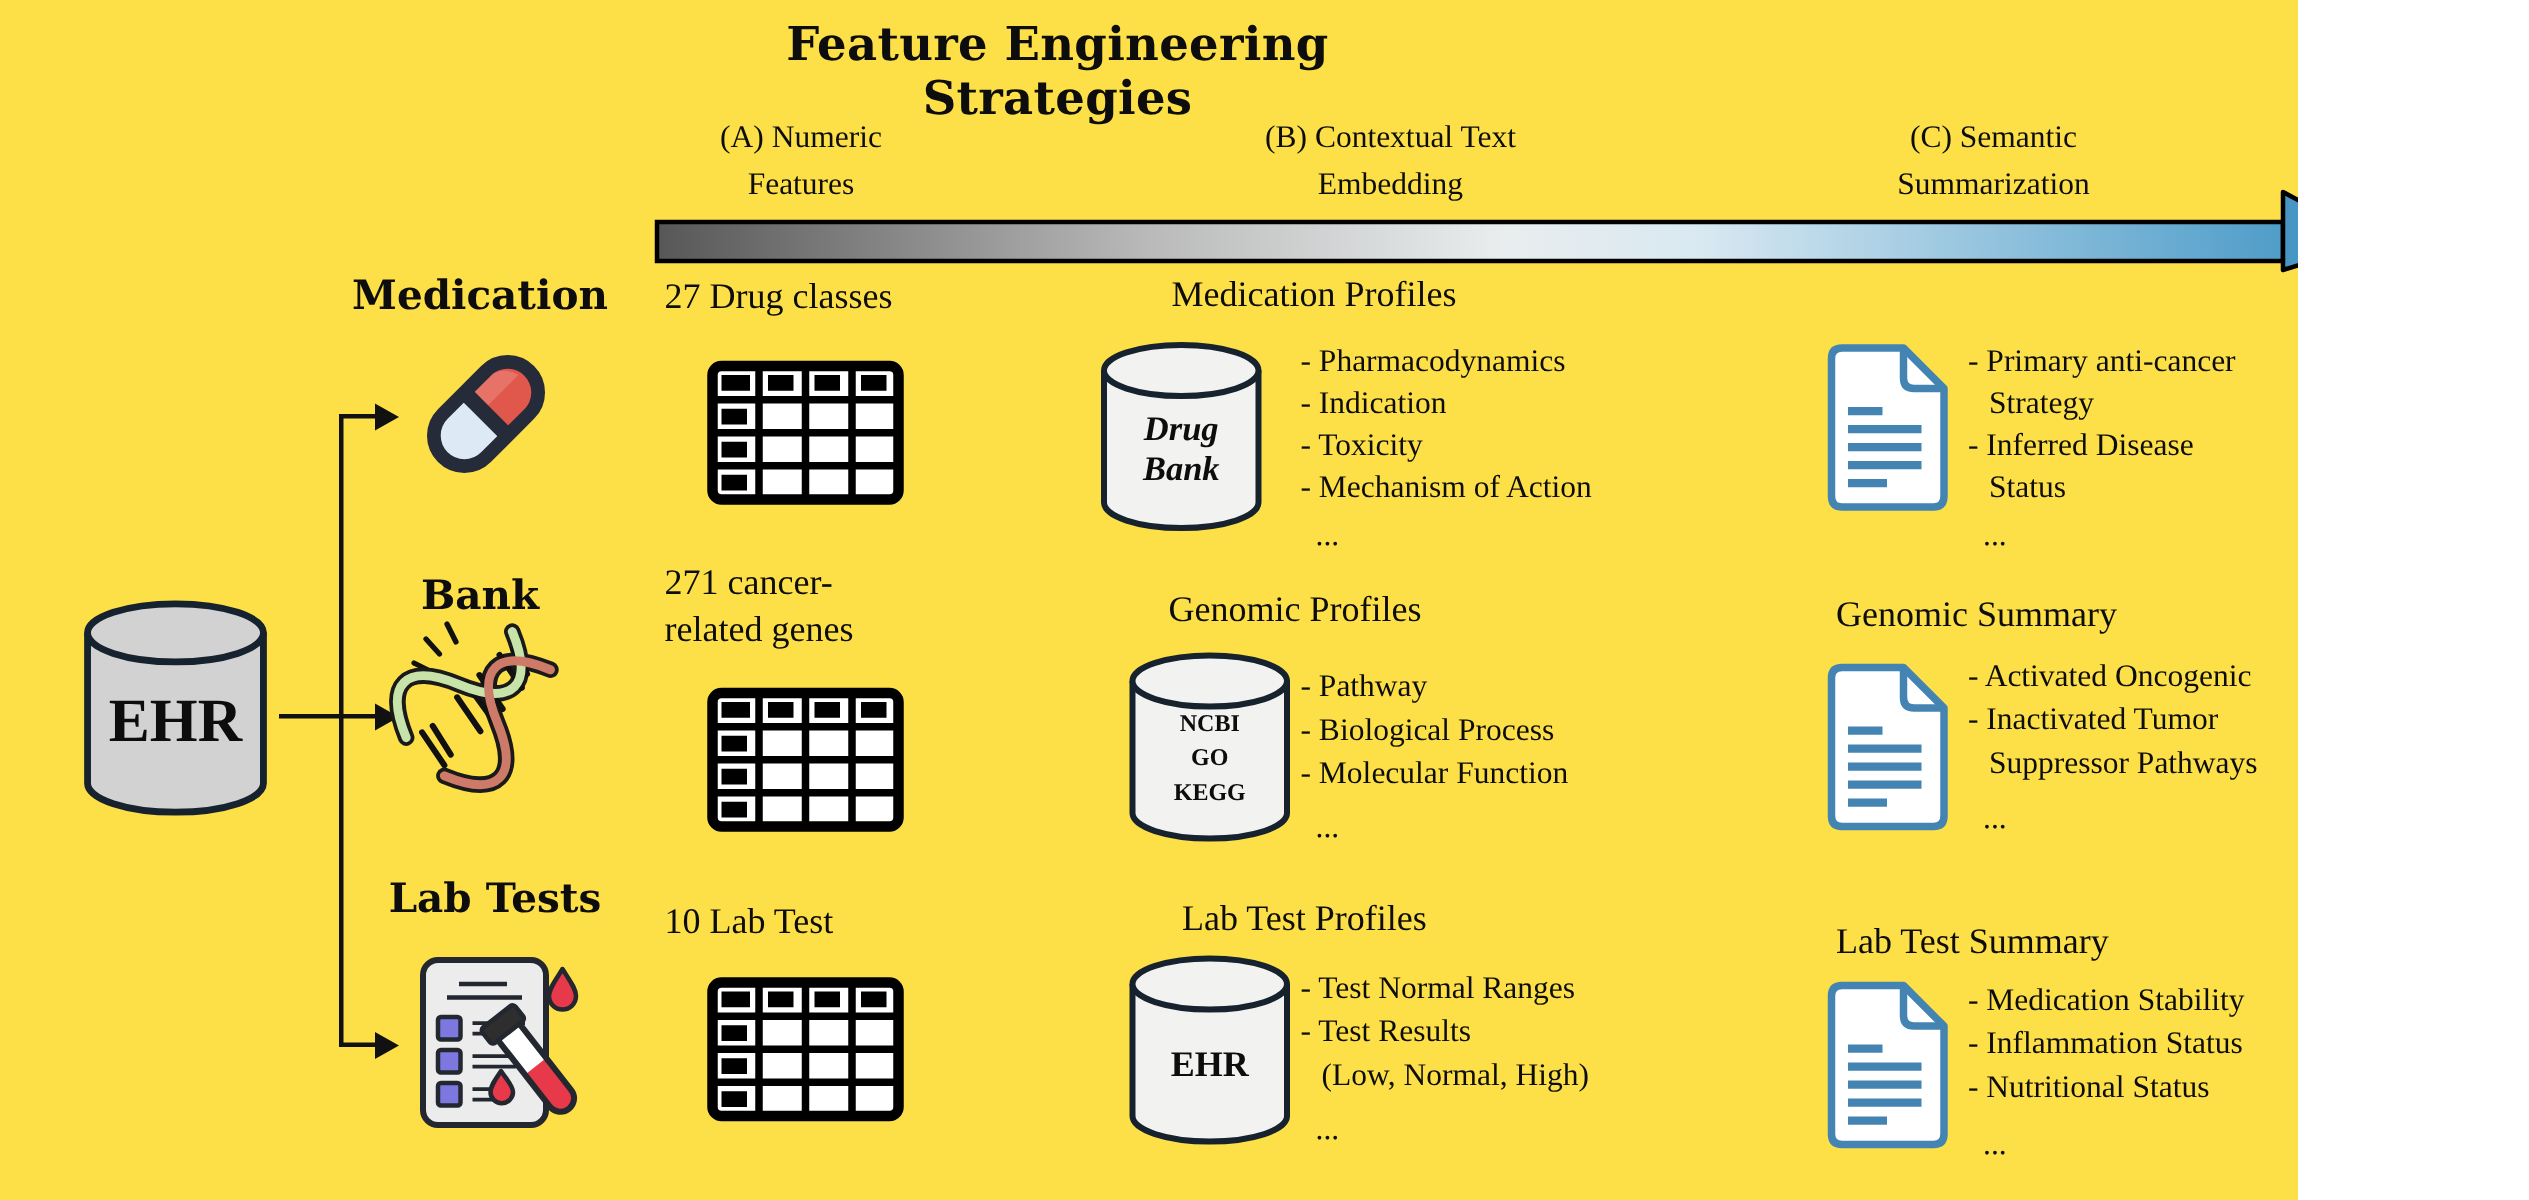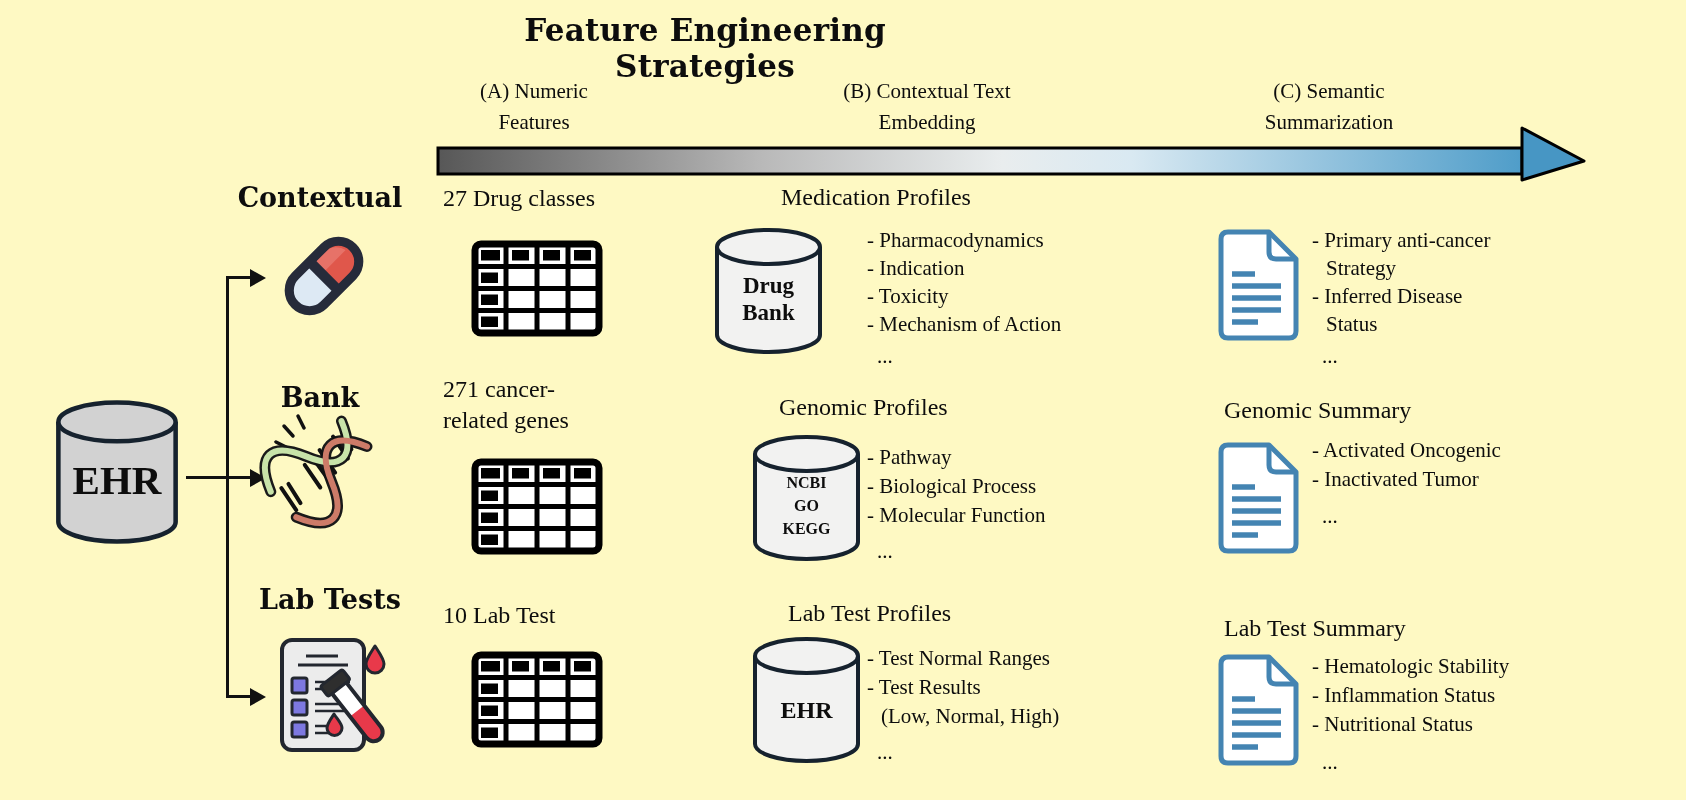--- a/index.html
+++ b/index.html
@@ -1,17 +1,17 @@
 <!DOCTYPE html>
 <html><head>
 <meta charset="utf-8">
 <style>
   html,body{margin:0;padding:0;background:#ffffff;}
   .canvas{
-    position:relative;width:1686px;height:800px;background:#fef9c3;overflow:hidden;
+    position:relative;width:1532px;height:800px;background:#fde047;overflow:hidden;
     font-family:"Liberation Serif","DejaVu Serif",serif;color:#0d0d0d;
   }
   .abs{position:absolute;}
   .title{font-size:31px;font-weight:700;text-align:center;letter-spacing:.2px;
     font-family:"DejaVu Serif","Liberation Serif",serif;}
   .col-header{font-size:21px;line-height:31px;text-align:center;white-space:pre-line;}
   .row-label{font-size:27px;font-weight:700;text-align:center;
     font-family:"DejaVu Serif","Liberation Serif",serif;}
   .caption{font-size:24px;line-height:31px;white-space:pre-line;}
   .cell-title{font-size:24px;}
@@ -103,39 +103,39 @@
   </div>
 
   <div class="abs vline" style="left:226px;top:276px;height:422px;"></div>
   <div class="abs hline" style="left:226px;top:276px;width:26px;"></div>
   <div class="abs arrhead" style="left:250px;top:269px;"></div>
   <div class="abs hline" style="left:186px;top:476px;width:66px;"></div>
   <div class="abs arrhead" style="left:250px;top:469px;"></div>
   <div class="abs hline" style="left:226px;top:695px;width:26px;"></div>
   <div class="abs arrhead" style="left:250px;top:688px;"></div>
 
-  <div class="abs row-label" style="left:230px;top:182px;width:180px;">Contextual</div>
+  <div class="abs row-label" style="left:230px;top:182px;width:180px;">Medication</div>
 
   <svg class="abs" style="left:268px;top:220px;" width="112" height="112" viewBox="0 0 110 110">
     <g transform="rotate(-45 55 55)">
       <path d="M55 35 H35 A20 20 0 0 0 35 75 H55 Z" fill="#dde9f4"></path>
       <path d="M55 35 H75 A20 20 0 0 1 75 75 H55 Z" fill="#e0574b"></path>
       <path d="M57 39 H74 A16 16 0 0 1 88 52 L57 52 Z" fill="#e8766b" opacity="0.9"></path>
       <rect x="15" y="35" width="80" height="40" rx="20" fill="none" stroke="#262b3a" stroke-width="9"></rect>
       <line x1="55" y1="33" x2="55" y2="77" stroke="#262b3a" stroke-width="10"></line>
     </g>
   </svg>
 
   <div class="abs caption" style="left:443px;top:183px;">27 Drug classes</div>
   <svg class="abs" style="left:471px;top:240px;" width="132" height="97" viewBox="0 0 132 97">
       <use href="#sym-table"></use>
     </svg>
 
   <div class="abs cell-title" style="left:781px;top:184px;">Medication Profiles</div>
-  <div class="abs cyl" style="left:713px;top:226px;">
+  <div class="abs cyl" style="left:732px;top:226px;font-style:italic;">
     <svg width="111" height="130" viewBox="0 0 111 130">
         <use href="#sym-cyl"></use>
       </svg>
     <div class="cyl-label two">Drug
 Bank</div>
   </div>
   <div class="abs bullets" style="left:867px;top:226px;">
     <div class="bullet">- Pharmacodynamics</div>
     <div class="bullet">- Indication</div>
     <div class="bullet">- Toxicity</div>
@@ -197,20 +197,21 @@
     <div class="more" style="margin-top:7px;">...</div>
   </div>
 
   <div class="abs cell-title" style="left:1224px;top:397px;">Genomic Summary</div>
   <svg class="abs" style="left:1212px;top:440px;" width="89" height="116" viewBox="0 0 89 116">
       <use href="#sym-doc"></use>
     </svg>
   <div class="abs bullets lh29" style="left:1312px;top:436px;">
     <div class="bullet">- Activated Oncogenic</div>
     <div class="bullet">- Inactivated Tumor</div>
+    <div class="bullet cont">Suppressor Pathways</div>
     <div class="more" style="margin-top:8px;">...</div>
   </div>
 
   <div class="abs row-label" style="left:250px;top:584px;width:160px;">Lab Tests</div>
 
   <svg class="abs" style="left:272px;top:632px;" width="120" height="130" viewBox="0 0 120 130">
     <rect x="10" y="8" width="82" height="110" rx="10" fill="#ececec" stroke="#23272f" stroke-width="4"></rect>
     <line x1="34" y1="24" x2="66" y2="24" stroke="#23272f" stroke-width="3"></line>
     <line x1="26" y1="33" x2="76" y2="33" stroke="#23272f" stroke-width="3"></line>
     <rect x="20" y="46" width="15" height="15" rx="2" fill="#7d78e0" stroke="#23272f" stroke-width="3"></rect>
@@ -249,19 +250,19 @@
     <div class="bullet">- Test Results</div>
     <div class="bullet cont">(Low, Normal, High)</div>
     <div class="more" style="margin-top:7px;">...</div>
   </div>
 
   <div class="abs cell-title" style="left:1224px;top:615px;">Lab Test Summary</div>
   <svg class="abs" style="left:1212px;top:652px;" width="89" height="116" viewBox="0 0 89 116">
       <use href="#sym-doc"></use>
     </svg>
   <div class="abs bullets lh29" style="left:1312px;top:652px;">
-    <div class="bullet">- Hematologic Stability</div>
+    <div class="bullet">- Medication Stability</div>
     <div class="bullet">- Inflammation Status</div>
     <div class="bullet">- Nutritional Status</div>
     <div class="more" style="margin-top:9px;">...</div>
   </div>
 
 </div>
 
 </body></html>

